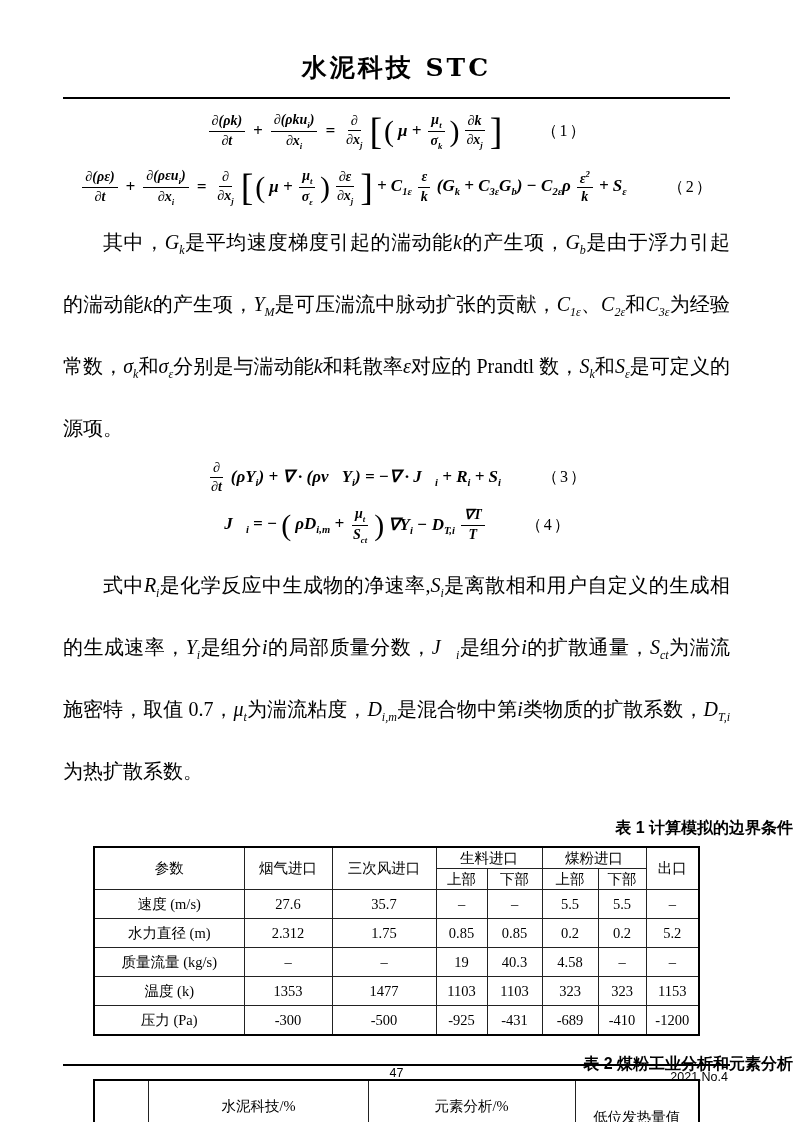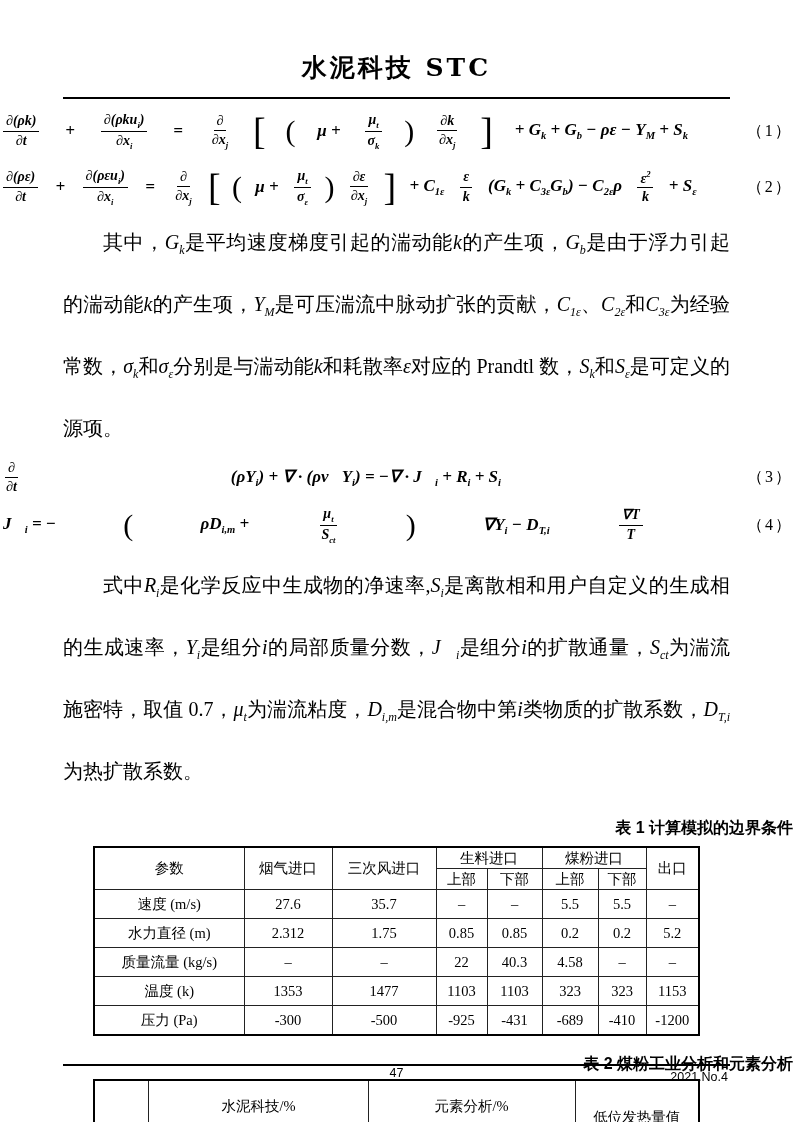--- a/index.html
+++ b/index.html
@@ -10,21 +10,21 @@
   }
   .masthead {
     padding-top:36px; text-align:center;
     font-family:"DejaVu Serif", serif; font-weight:bold;
     font-size:25px; line-height:32px; letter-spacing:3px;
   }
   .rule-top { margin:13px 63px 0 63px; border-top:2.5px solid #000; }
 
   
   .eq {
-    display:flex; align-items:center; justify-content:space-between;
+    display:flex; align-items:center; justify-content:center;
     font-style:italic; font-size:17px; font-weight:600;
     font-family:"Liberation Serif", serif; white-space:nowrap;
   }
   .eq1 { height:56px; margin-top:4px; }
   .eq2 { height:56px; }
   .eq3 { height:45px; }
   .eq4 { height:50px; }
   .eq .frac { display:inline-flex; flex-direction:column; align-items:center;
               margin:0 3px; font-size:14px; line-height:1.15; vertical-align:middle; }
   .eq .frac .num { padding:0 3px 1px 3px; border-bottom:1.3px solid #000; }
@@ -105,21 +105,20 @@
     <span class="frac">
         <span class="num">μ<sub>t</sub></span>
         <span class="den">σ<sub>k</sub></span>
       </span>
     <span class="bp">)</span>
     <span class="frac">
         <span class="num">∂k</span>
         <span class="den">∂x<sub>j</sub></span>
       </span>
     <span class="bb">]</span>
-    <span class="seg">+ G<sub>k</sub> + G<sub>b</sub> − ρε − Y<sub>M</sub> + S<sub>k</sub></span>
     <span class="eqnum">（1）</span>
   </div>
 
   <div class="eq eq2">
     <span class="frac">
         <span class="num">∂(ρε)</span>
         <span class="den">∂t</span>
       </span>
     <span class="op">+</span>
     <span class="frac">
@@ -232,21 +231,21 @@
       <td>0.85</td>
       <td>0.85</td>
       <td>0.2</td>
       <td>0.2</td>
       <td>5.2</td>
     </tr>
     <tr class="data">
       <td>质量流量 (kg/s)</td>
       <td>–</td>
       <td>–</td>
-      <td>22</td>
+      <td>19</td>
       <td>40.3</td>
       <td>4.58</td>
       <td>–</td>
       <td>–</td>
     </tr>
     <tr class="data">
       <td>温度 (k)</td>
       <td>1353</td>
       <td>1477</td>
       <td>1103</td>

